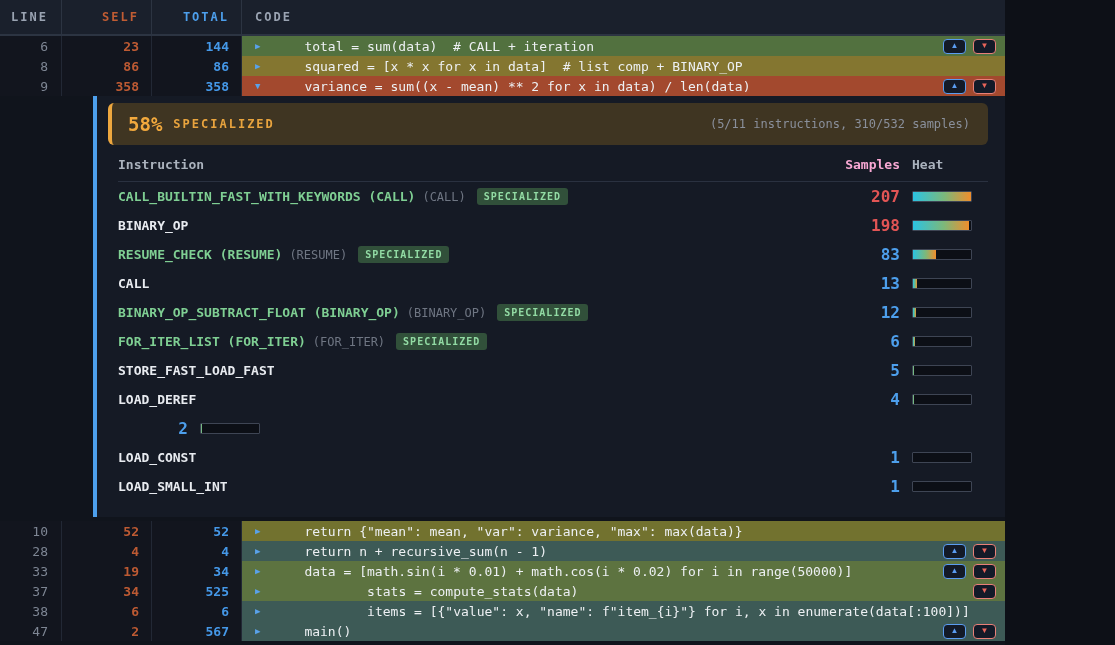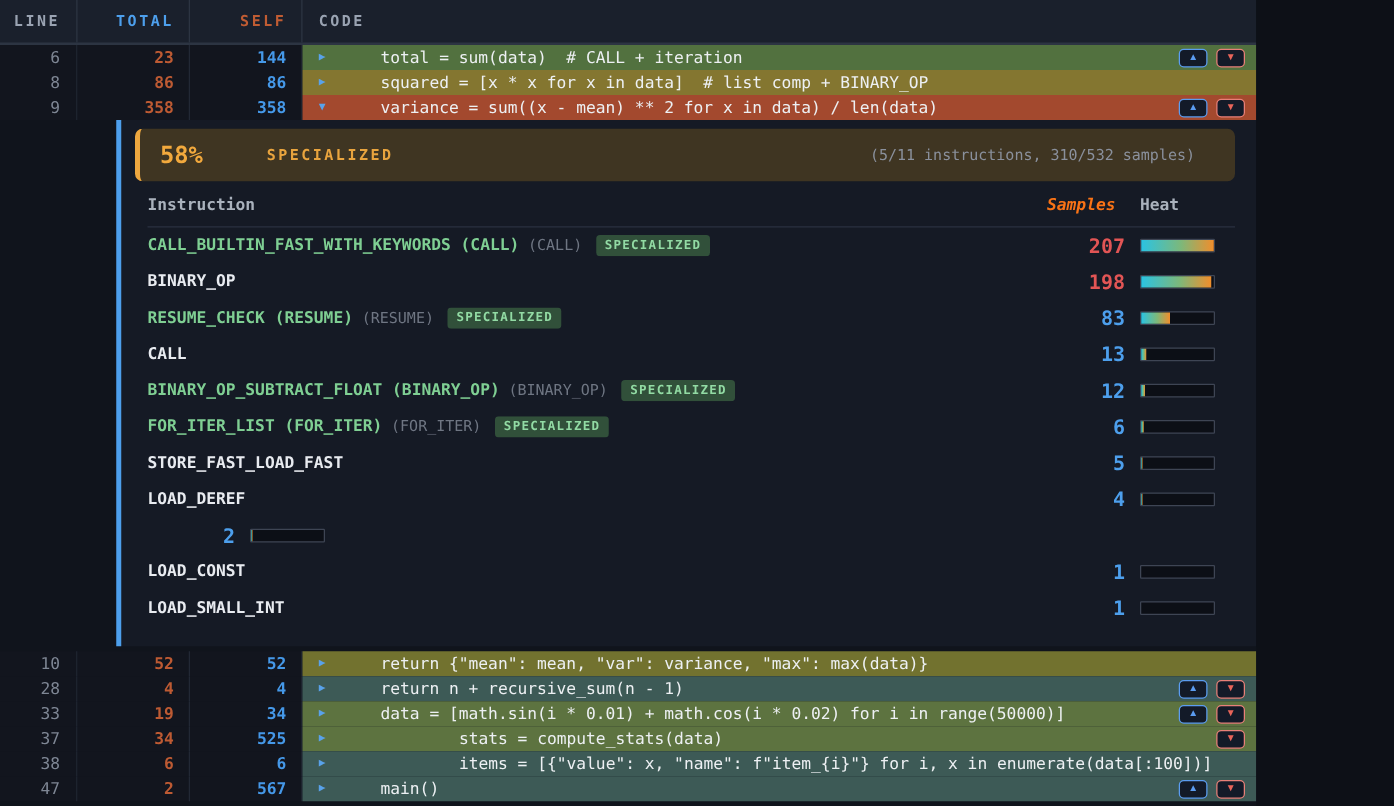--- a/index.html
+++ b/index.html
@@ -27,29 +27,29 @@
   .btns { margin-left: auto; display: flex; gap: 7px; padding-right: 9px; flex: none; }
   .mbtn { width: 23px; height: 15px; border-radius: 4px; background: #131a28; font-size: 8px;
           display: flex; align-items: center; justify-content: center; cursor: pointer; line-height: 1; padding: 0; }
   .mbtn.up   { border: 1.5px solid #5b9cf0; color: #5b9cf0; }
   .mbtn.down { border: 1.5px solid #e88078; color: #e8655a; }
 
   
   .panel { margin-left: 93px; height: 421px; margin-bottom: 4px; border-left: 4px solid #4d9fec;
            background: #151a25; padding-top: 7px; overflow: hidden; }
   .banner { margin: 0 17px 0 11px; height: 42px; background: #3f3522; border-left: 4px solid #eda73f;
-            border-radius: 6px; display: flex; align-items: center; padding: 0 32px 0 16px; gap: 40px; }
+            border-radius: 6px; display: flex; align-items: center; padding: 0 18px 0 16px; }
   .pct { font-size: 19px; font-weight: bold; color: #f2a93d; margin-right: 11px; }
   .pct-label { font-size: 12px; color: #e9a43e; letter-spacing: 2px; font-weight: bold; }
   .summary { margin-left: auto; font-size: 12px; color: #8a909c; }
 
   .itable { margin: 8px 17px 4px 21px; }
   .ihdr { display: flex; align-items: center; height: 22px; font-size: 13px; font-weight: bold; color: #aab2bd; }
   .ih-name { flex: 1; }
-  .ih-samples { width: 70px; text-align: center; color: #f97316; font-style: italic; }
+  .ih-samples { width: 70px; text-align: right; color: #f9a8d4; }
   .ih-heat { width: 88px; padding-left: 12px; }
   .idiv { height: 1px; background: #2a3140; margin-top: 6px; }
 
   .irow { display: flex; align-items: center; height: 29px; }
   .iname { flex: 1; font-size: 13px; font-weight: bold; color: #e8ebf0; white-space: nowrap; overflow: hidden; }
   .iname.spec { color: #7fcf93; }
   .alias { color: #6f7683; font-weight: normal; font-size: 12px; margin-left: 7px; }
   .badge { display: inline-block; margin-left: 11px; background: #31503a; color: #92dba4; font-size: 10px;
            font-weight: bold; letter-spacing: 1px; padding: 3px 7px; border-radius: 3px; vertical-align: 1px; }
   .isamples { width: 70px; text-align: right; font-size: 16px; font-weight: bold; }
@@ -59,22 +59,22 @@
   .heatbar { width: 60px; height: 11px; border: 1px solid #3e4554; background: #0c0f16; border-radius: 1px; }
   .heatfill { height: 100%; background: linear-gradient(90deg, #2bc3e2, #7db87a 55%, #f08e2c); }
 </style>
 </head>
 <body>
 
 <div class="app">
 
   <div class="hdr">
     <div class="hc c-line">LINE</div>
+    <div class="hc c-self">SELF</div>
     <div class="hc c-total">TOTAL</div>
-    <div class="hc c-self">SELF</div>
     <div class="hc c-code">CODE</div>
   </div>
 
   <div id="rows-top">
       <div class="crow">
         <div class="cell line">6</div>
         <div class="cell self">23</div>
         <div class="cell total">144</div>
         <div class="codecell" style="background: rgb(82, 113, 63);">
           <span class="tri">▶</span>

